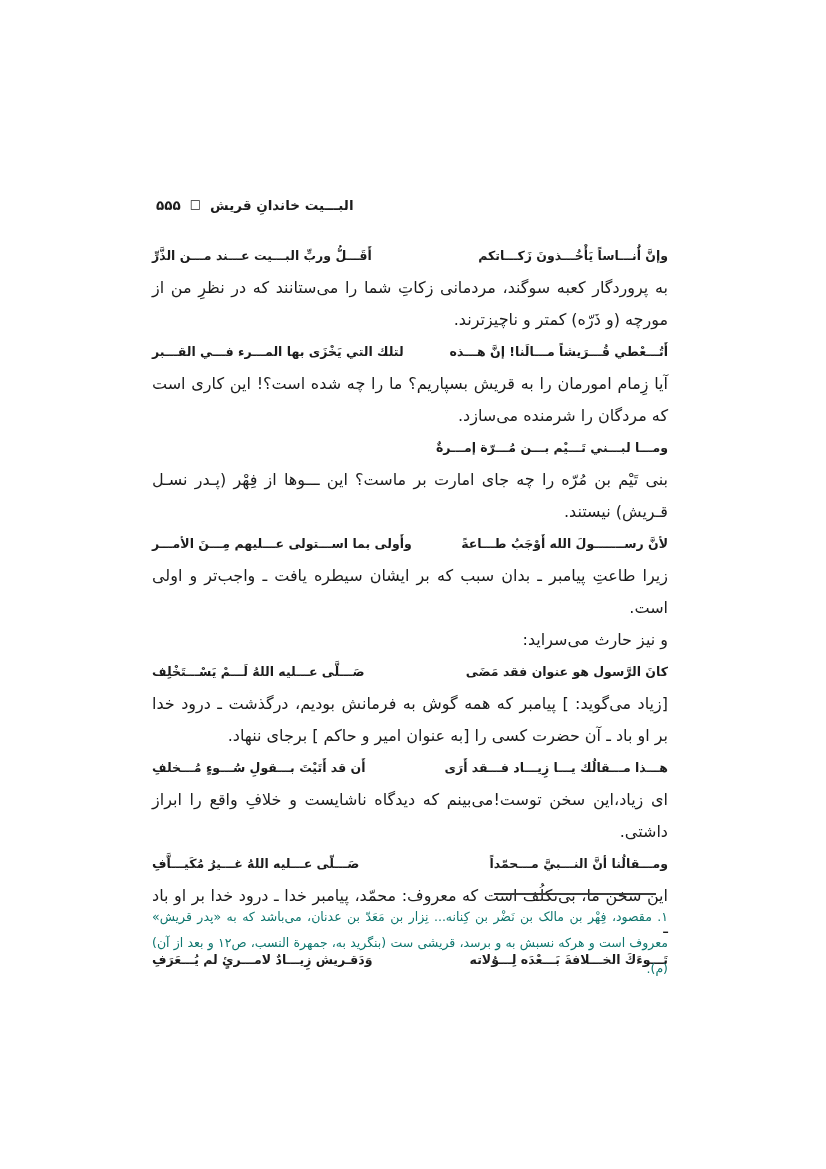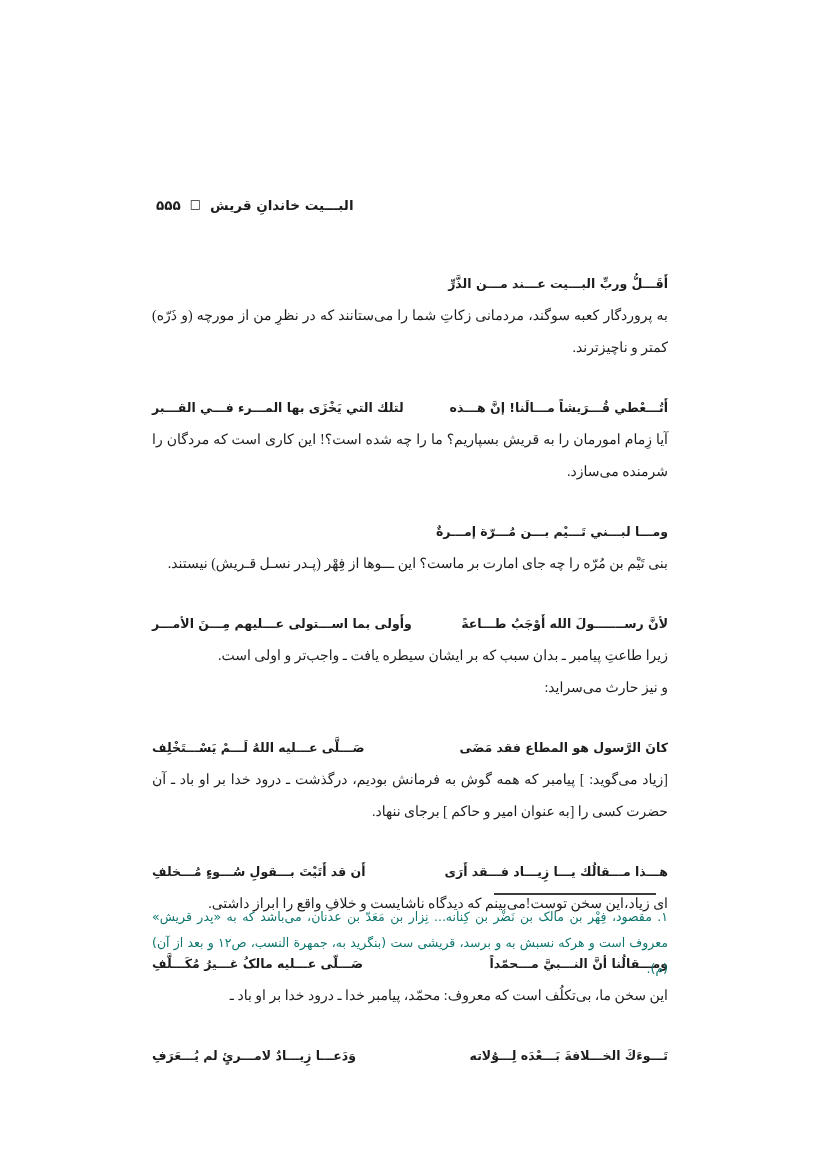--- a/index.html
+++ b/index.html
@@ -34,28 +34,27 @@
   .verse {
     display:flex;
     justify-content:space-between;
     align-items:baseline;
     gap:26px;
     font-weight:bold;
     font-size:12.5px;
     line-height:32px;
     white-space:nowrap;
   }
-  .verse .hemistich { flex:0 0 auto;margin-top:28px; }
+  .verse .hemistich { flex:0 0 auto; }
   .prose {
     margin:0;
-    font-size:14px;
+    font-size:16px;
     line-height:32px;
     text-align:justify;
     text-align-last:right;
-    font-family:Liberation Serif, serif;
   }
   sup.fn-ref { font-size:8.5px; font-weight:bold; line-height:0; }
   .footnote-block {
     position:absolute;
     top:893px; left:152px;
     width:516px;
     direction:rtl;
   }
   .fn-rule {
     width:162px; height:2px;
@@ -79,20 +78,21 @@
 
   <div class="running-head">
     <span>البـــيت خاندانِ قریش</span>
     <span class="sq">□</span>
     <span>۵۵۵</span>
   </div>
 
   <div class="content">
 
     <div class="verse">
+      <span class="hemistich">وإنَّ أُنـــاساً يَأْخُـــذونَ زَكـــاتكم</span>
       <span class="hemistich">أَقَـــلُّ وربِّ البـــيت عـــند مـــن الذَّرِّ</span>
     </div>
     <p class="prose">به پروردگار کعبه سوگند، مردمانی زکاتِ شما را می‌ستانند که در نظرِ من از مورچه (و ذَرّه) کمتر و ناچیزترند.</p>
 
     <div class="verse">
       <span class="hemistich">أَتُـــعْطي قُـــرَيشاً مـــالَنا! إنَّ هـــذه</span>
       <span class="hemistich">لتلك التي يَخْزَى بها المـــرء فـــي القـــبر</span>
     </div>
     <p class="prose">آیا زِمام امورمان را به قریش بسپاریم؟ ما را چه شده است؟! این کاری است که مردگان را شرمنده می‌سازد.</p>
 
@@ -102,40 +102,40 @@
     <p class="prose">بنی تَیْم بن مُرّه را چه جای امارت بر ماست؟ این ـــو‌ها از فِهْر (پـدر نسـل قـریش) نیستند.</p>
 
     <div class="verse">
       <span class="hemistich">لأنَّ رســـــــولَ الله أَوْجَبُ طـــاعةً</span>
       <span class="hemistich">وأَولى بما اســـتولى عـــليهم مِـــنَ الأمـــر</span>
     </div>
     <p class="prose">زیرا طاعتِ پیامبر ـ بدان سبب که بر ایشان سیطره یافت ـ واجب‌تر و اولی است.</p>
     <p class="prose">و نیز حارث می‌سراید:</p>
 
     <div class="verse">
-      <span class="hemistich">كانَ الرَّسول هو المطاع فقد مَضَى</span>
+      <span class="hemistich">كانَ الرَّسول هو عنوان فقد مَضَى</span>
       <span class="hemistich">صَـــلَّى عـــليه اللهُ لَـــمْ يَسْـــتَخْلِف</span>
     </div>
     <p class="prose">[زیاد می‌گوید: ] پیامبر که همه گوش به فرمانش بودیم، درگذشت ـ درود خدا بر او باد ـ آن حضرت کسی را [به عنوان امیر و حاکم ] برجای ننهاد.</p>
 
     <div class="verse">
       <span class="hemistich">هـــذا مـــقالُك يـــا زِيـــاد فـــقد أَرَى</span>
       <span class="hemistich">أَن قد أَتَيْتَ بـــقولِ سُـــوءٍ مُـــخلفِ</span>
     </div>
     <p class="prose">ای زیاد،این سخن توست!می‌بینم که دیدگاه ناشایست و خلافِ واقع را ابراز داشتی.</p>
 
     <div class="verse">
       <span class="hemistich">ومـــقالُنا أنَّ النـــبيَّ مـــحمّداً</span>
-      <span class="hemistich">صَـــلّى عـــليه مالکُ غـــيرُ مُكَـــلَّفِ</span>
+      <span class="hemistich">صَـــلّى عـــليه اللهُ غـــيرُ مُكَيـــاَّفِ</span>
     </div>
     <p class="prose">این سخن ما، بی‌تکلُف است که معروف: محمّد، پیامبر خدا ـ درود خدا بر او باد ـ</p>
 
     <div class="verse">
       <span class="hemistich">تَـــوءَكَ الخـــلافةَ بَـــعْدَه لِـــوُلاته</span>
-      <span class="hemistich">وَدَعـــا زِيـــادٌ لامـــرئٍ لم يُـــعَرَفِ</span>
+      <span class="hemistich">وَدَقـریش زِيـــادٌ لامـــرئٍ لم يُـــعَرَفِ</span>
     </div>
 
   </div>
 
   <div class="footnote-block">
     <div class="fn-rule"></div>
     <p class="fn-text">۱. مقصود، فِهْر بن مالک بن نَضْر بن کِنانه... نِزار بن مَعَدّ بن عدنان، می‌باشد که به «پدر قریش» معروف است و هرکه نسبش به و برسد، قریشی ست (بنگرید به، جمهرة النسب، ص۱۲ و بعد از آن) (م).</p>
   </div>
 
 </div>

